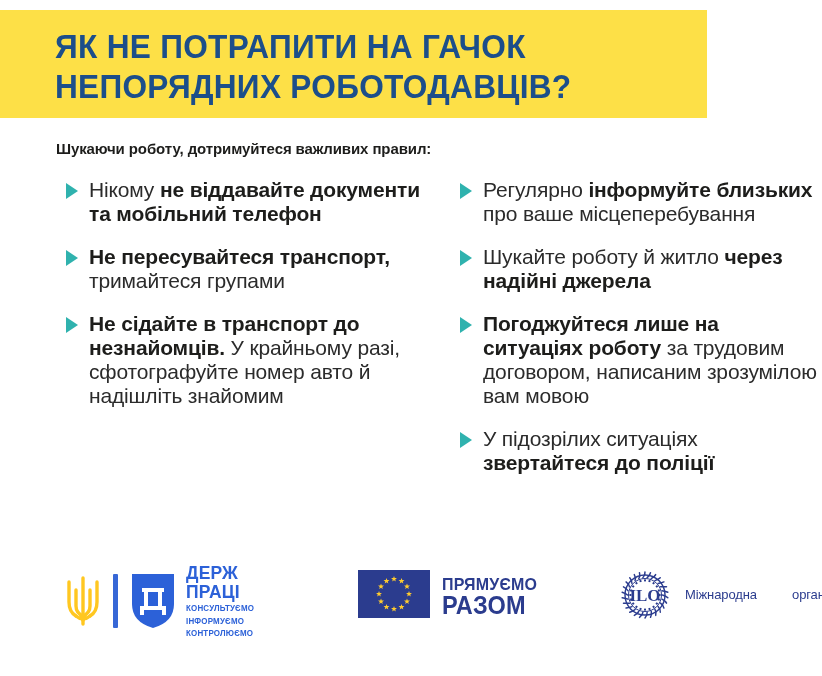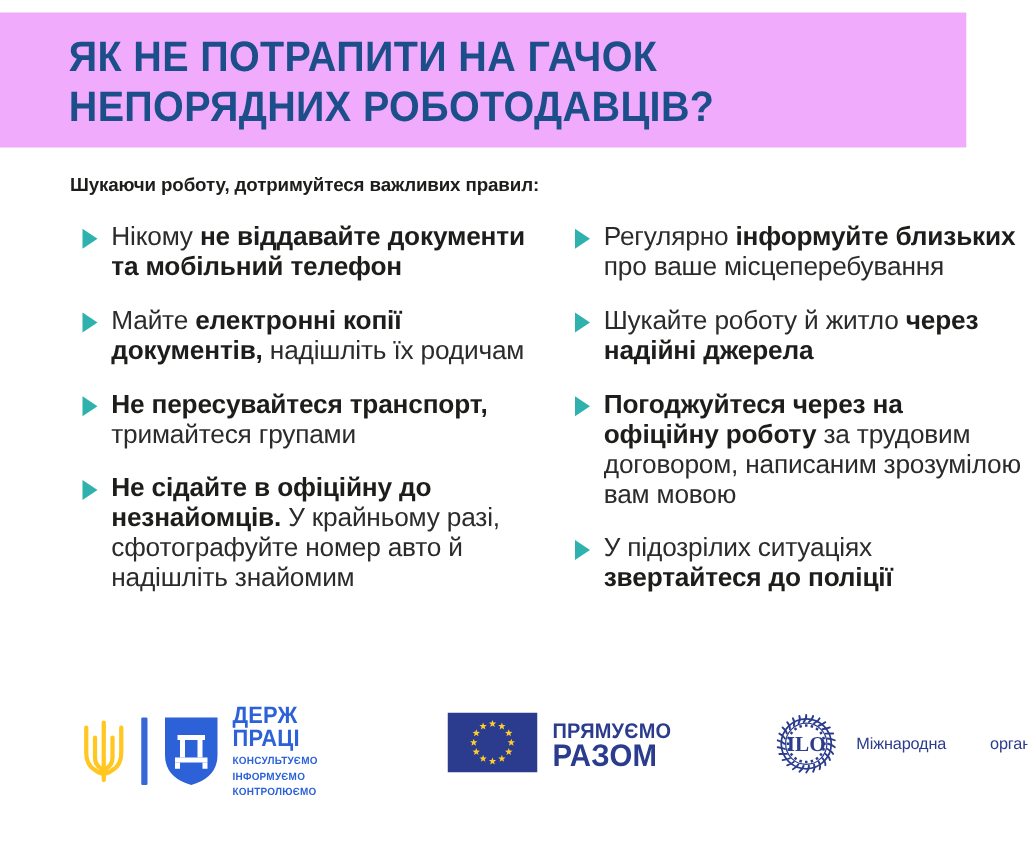--- a/index.html
+++ b/index.html
@@ -13,23 +13,23 @@
     font-family: "Liberation Sans", sans-serif;
     overflow: hidden;
     position: relative;
   }
 
   
   .banner {
     position: absolute;
     left: 0;
     top: 10px;
-    width: 773px;
+    width: 707px;
     height: 108px;
-    background: #f0abfc;
+    background: #fde047;
     box-sizing: border-box;
   }
   .banner-title {
     position: absolute;
     left: 55px;
     top: 16px;
     width: 700px;
     color: #1C4E8A;
     font-family: "Liberation Sans Narrow", "Liberation Sans", sans-serif;
     font-weight: bold;
@@ -206,43 +206,39 @@
 <div class="subtitle">Шукаючи роботу, дотримуйтеся важливих правил:</div>
 
 <div class="columns">
   <div class="col col-left">
       <div class="bullet-row">
         <span class="bullet-tri"></span>
         <div class="bullet-text"><span>Нікому </span><b>не віддавайте документи та мобільний телефон</b></div>
       </div>
       <div class="bullet-row">
         <span class="bullet-tri"></span>
-        <div class="bullet-text"><span>Майте </span><b>електронні копії документів,</b><span> надішліть їх родичам</span></div>
-      </div>
-      <div class="bullet-row">
-        <span class="bullet-tri"></span>
         <div class="bullet-text"><b>Не пересувайтеся транспорт,</b><span> тримайтеся групами</span></div>
       </div>
       <div class="bullet-row">
         <span class="bullet-tri"></span>
-        <div class="bullet-text"><b>Не сідайте в офіційну до незнайомців.</b><span> У крайньому разі, сфотографуйте номер авто й надішліть знайомим</span></div>
+        <div class="bullet-text"><b>Не сідайте в транспорт до незнайомців.</b><span> У крайньому разі, сфотографуйте номер авто й надішліть знайомим</span></div>
       </div>
     </div>
   <div class="col col-right">
       <div class="bullet-row">
         <span class="bullet-tri"></span>
         <div class="bullet-text"><span>Регулярно </span><b>інформуйте близьких</b><span> про ваше місцеперебування</span></div>
       </div>
       <div class="bullet-row">
         <span class="bullet-tri"></span>
         <div class="bullet-text"><span>Шукайте роботу й житло </span><b>через надійні джерела</b></div>
       </div>
       <div class="bullet-row">
         <span class="bullet-tri"></span>
-        <div class="bullet-text"><b>Погоджуйтеся через на офіційну роботу</b><span> за трудовим договором, написаним зрозумілою вам мовою</span></div>
+        <div class="bullet-text"><b>Погоджуйтеся лише на ситуаціях роботу</b><span> за трудовим договором, написаним зрозумілою вам мовою</span></div>
       </div>
       <div class="bullet-row">
         <span class="bullet-tri"></span>
         <div class="bullet-text"><span>У підозрілих ситуаціях </span><b>звертайтеся до поліції</b></div>
       </div>
     </div>
 </div>
 
 <div class="footer">
 

